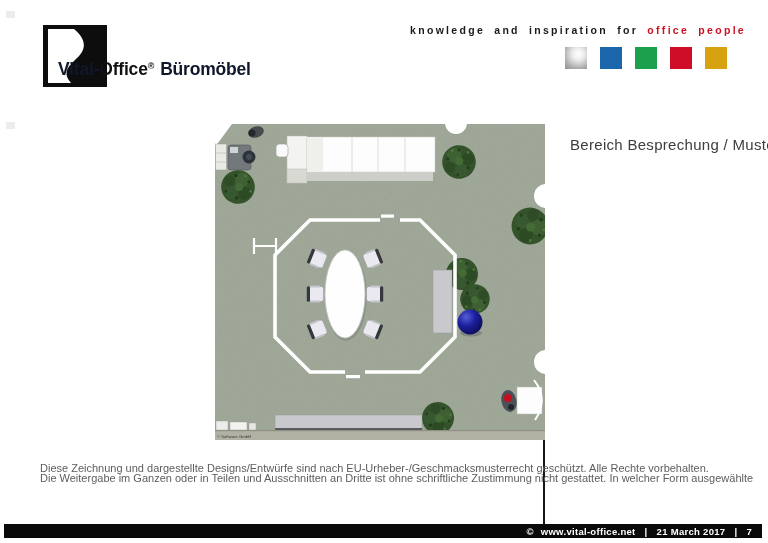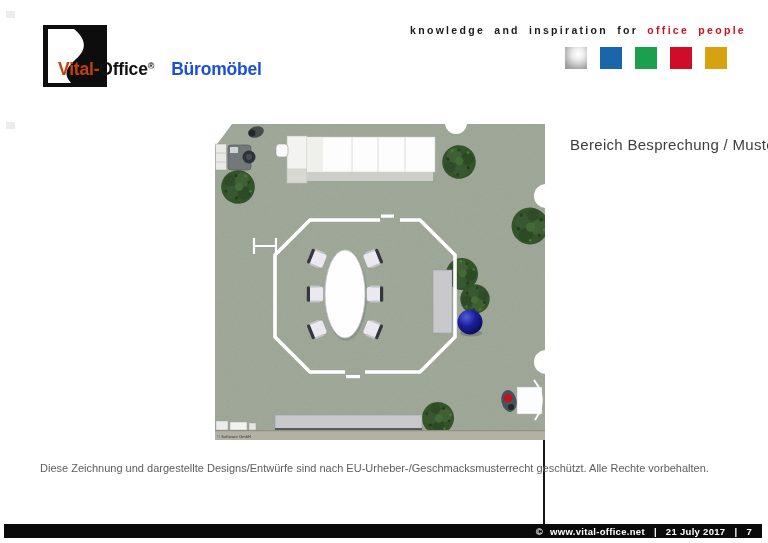--- a/index.html
+++ b/index.html
@@ -12,24 +12,24 @@
   
   .mark{position:absolute;left:6px;width:9px;height:7px;background:#ececec;}
   .mark1{top:11px}.mark2{top:122px}
 
   
   .logo-box{position:absolute;left:43px;top:25px;width:64px;height:62px;}
   .logo-text{
     position:absolute;left:58px;top:59px;font-size:17.5px;font-weight:700;
     letter-spacing:-0.2px;white-space:nowrap;
   }
-  .lt-white{color:#c2410c;}
+  .lt-white{color:#0f172a;}
   .lt-black{color:#121212;text-align:center;}
   .logo-text sup{font-size:9px;color:#121212;vertical-align:6px;font-weight:700;}
-  .lt-green{color:#1d4ed8;margin-left:17px;}
+  .lt-green{color:#0f172a;margin-left:6px;}
 
   
   .tagline{
     position:absolute;top:24px;right:22px;font-size:10.5px;font-weight:700;
     letter-spacing:2.3px;word-spacing:4px;white-space:nowrap;color:#1a1a1a;padding-left:8px;
   }
   .tag-red{color:#cc1022;}
 
   
   .squares{position:absolute;top:47px;right:41px;display:flex;gap:13px;}
@@ -204,24 +204,25 @@
       <rect x="0" y="306" width="330" height="10" fill="#b2b2a4"></rect>
       <rect x="0" y="306" width="330" height="1.2" fill="#8f8f82"></rect>
       <text x="2" y="313.5" font-size="4.2" fill="#3c3c3c">© Software GmbH</text>
     </svg>
   </div>
 
   <div class="vrule"></div>
 
   <div class="disclaimer">
     <div>Diese Zeichnung und dargestellte Designs/Entwürfe sind nach EU-Urheber-/Geschmacksmusterrecht geschützt. Alle Rechte vorbehalten.</div>
+    <div>Die Weitergabe im Ganzen oder in Teilen und Ausschnitten an Dritte ist ohne schriftliche Zustimmung nicht gestattet. In welcher Form ausgewählte</div>
   </div>
 
   <footer class="footer">
     <span class="csym">©</span>
     <span>www.vital-office.net</span>
     <span class="fsep">|</span>
-    <span>21 July 2017</span>
+    <span>21 March 2017</span>
     <span class="fsep">|</span>
     <span>7</span>
   </footer>
 
 </div>
 
 </body></html>

